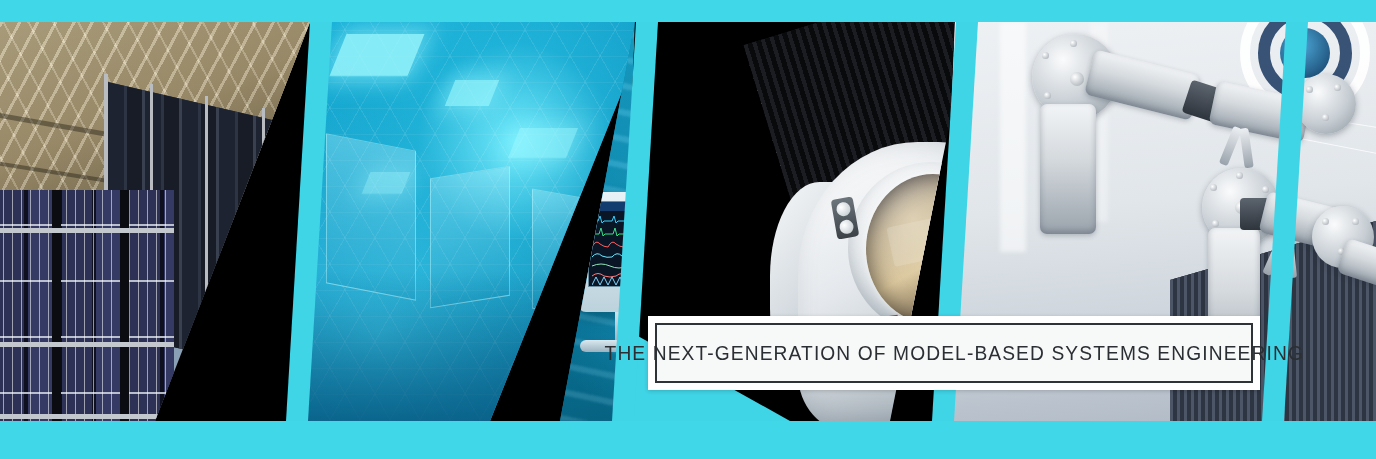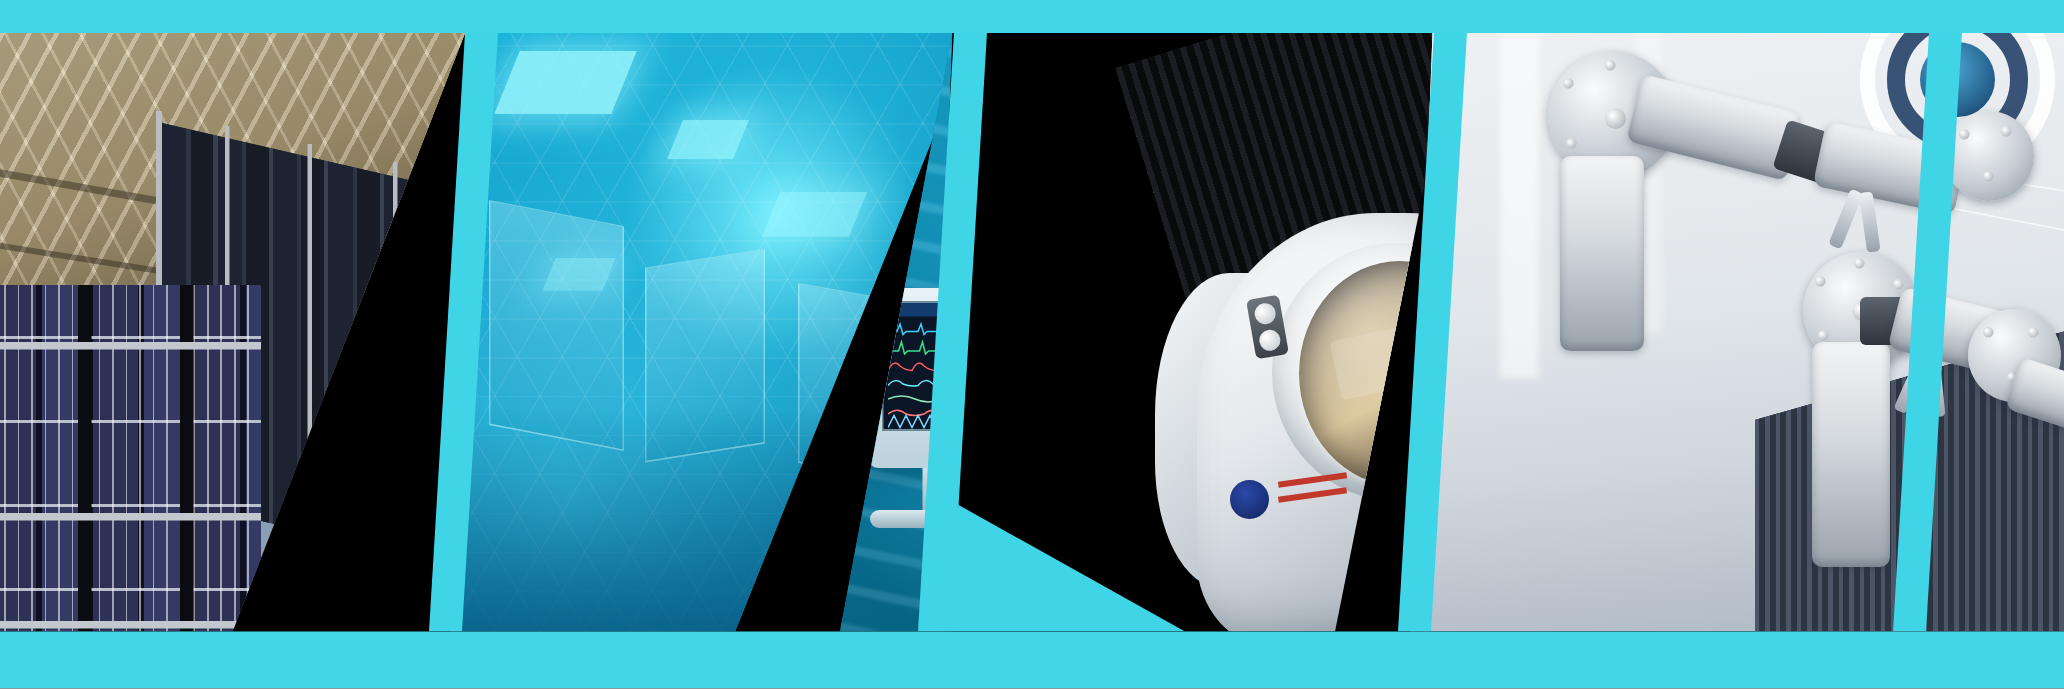--- a/index.html
+++ b/index.html
@@ -410,16 +410,21 @@
       </div>
     </div>
 
     <div class="divider" id="div-1"></div>
     <div class="divider" id="div-2"></div>
     <div class="divider" id="div-3"></div>
     <div class="divider" id="div-4"></div>
 
   </div>
 
+  <div id="plaque">
+    <div id="plaque-inner">
+      <span id="plaque-text">THE NEXT-GENERATION OF MODEL-BASED SYSTEMS ENGINEERING</span>
+    </div>
+  </div>
 
   <div class="band" id="band-bottom"></div>
 
 </div>
 
 </body></html>

